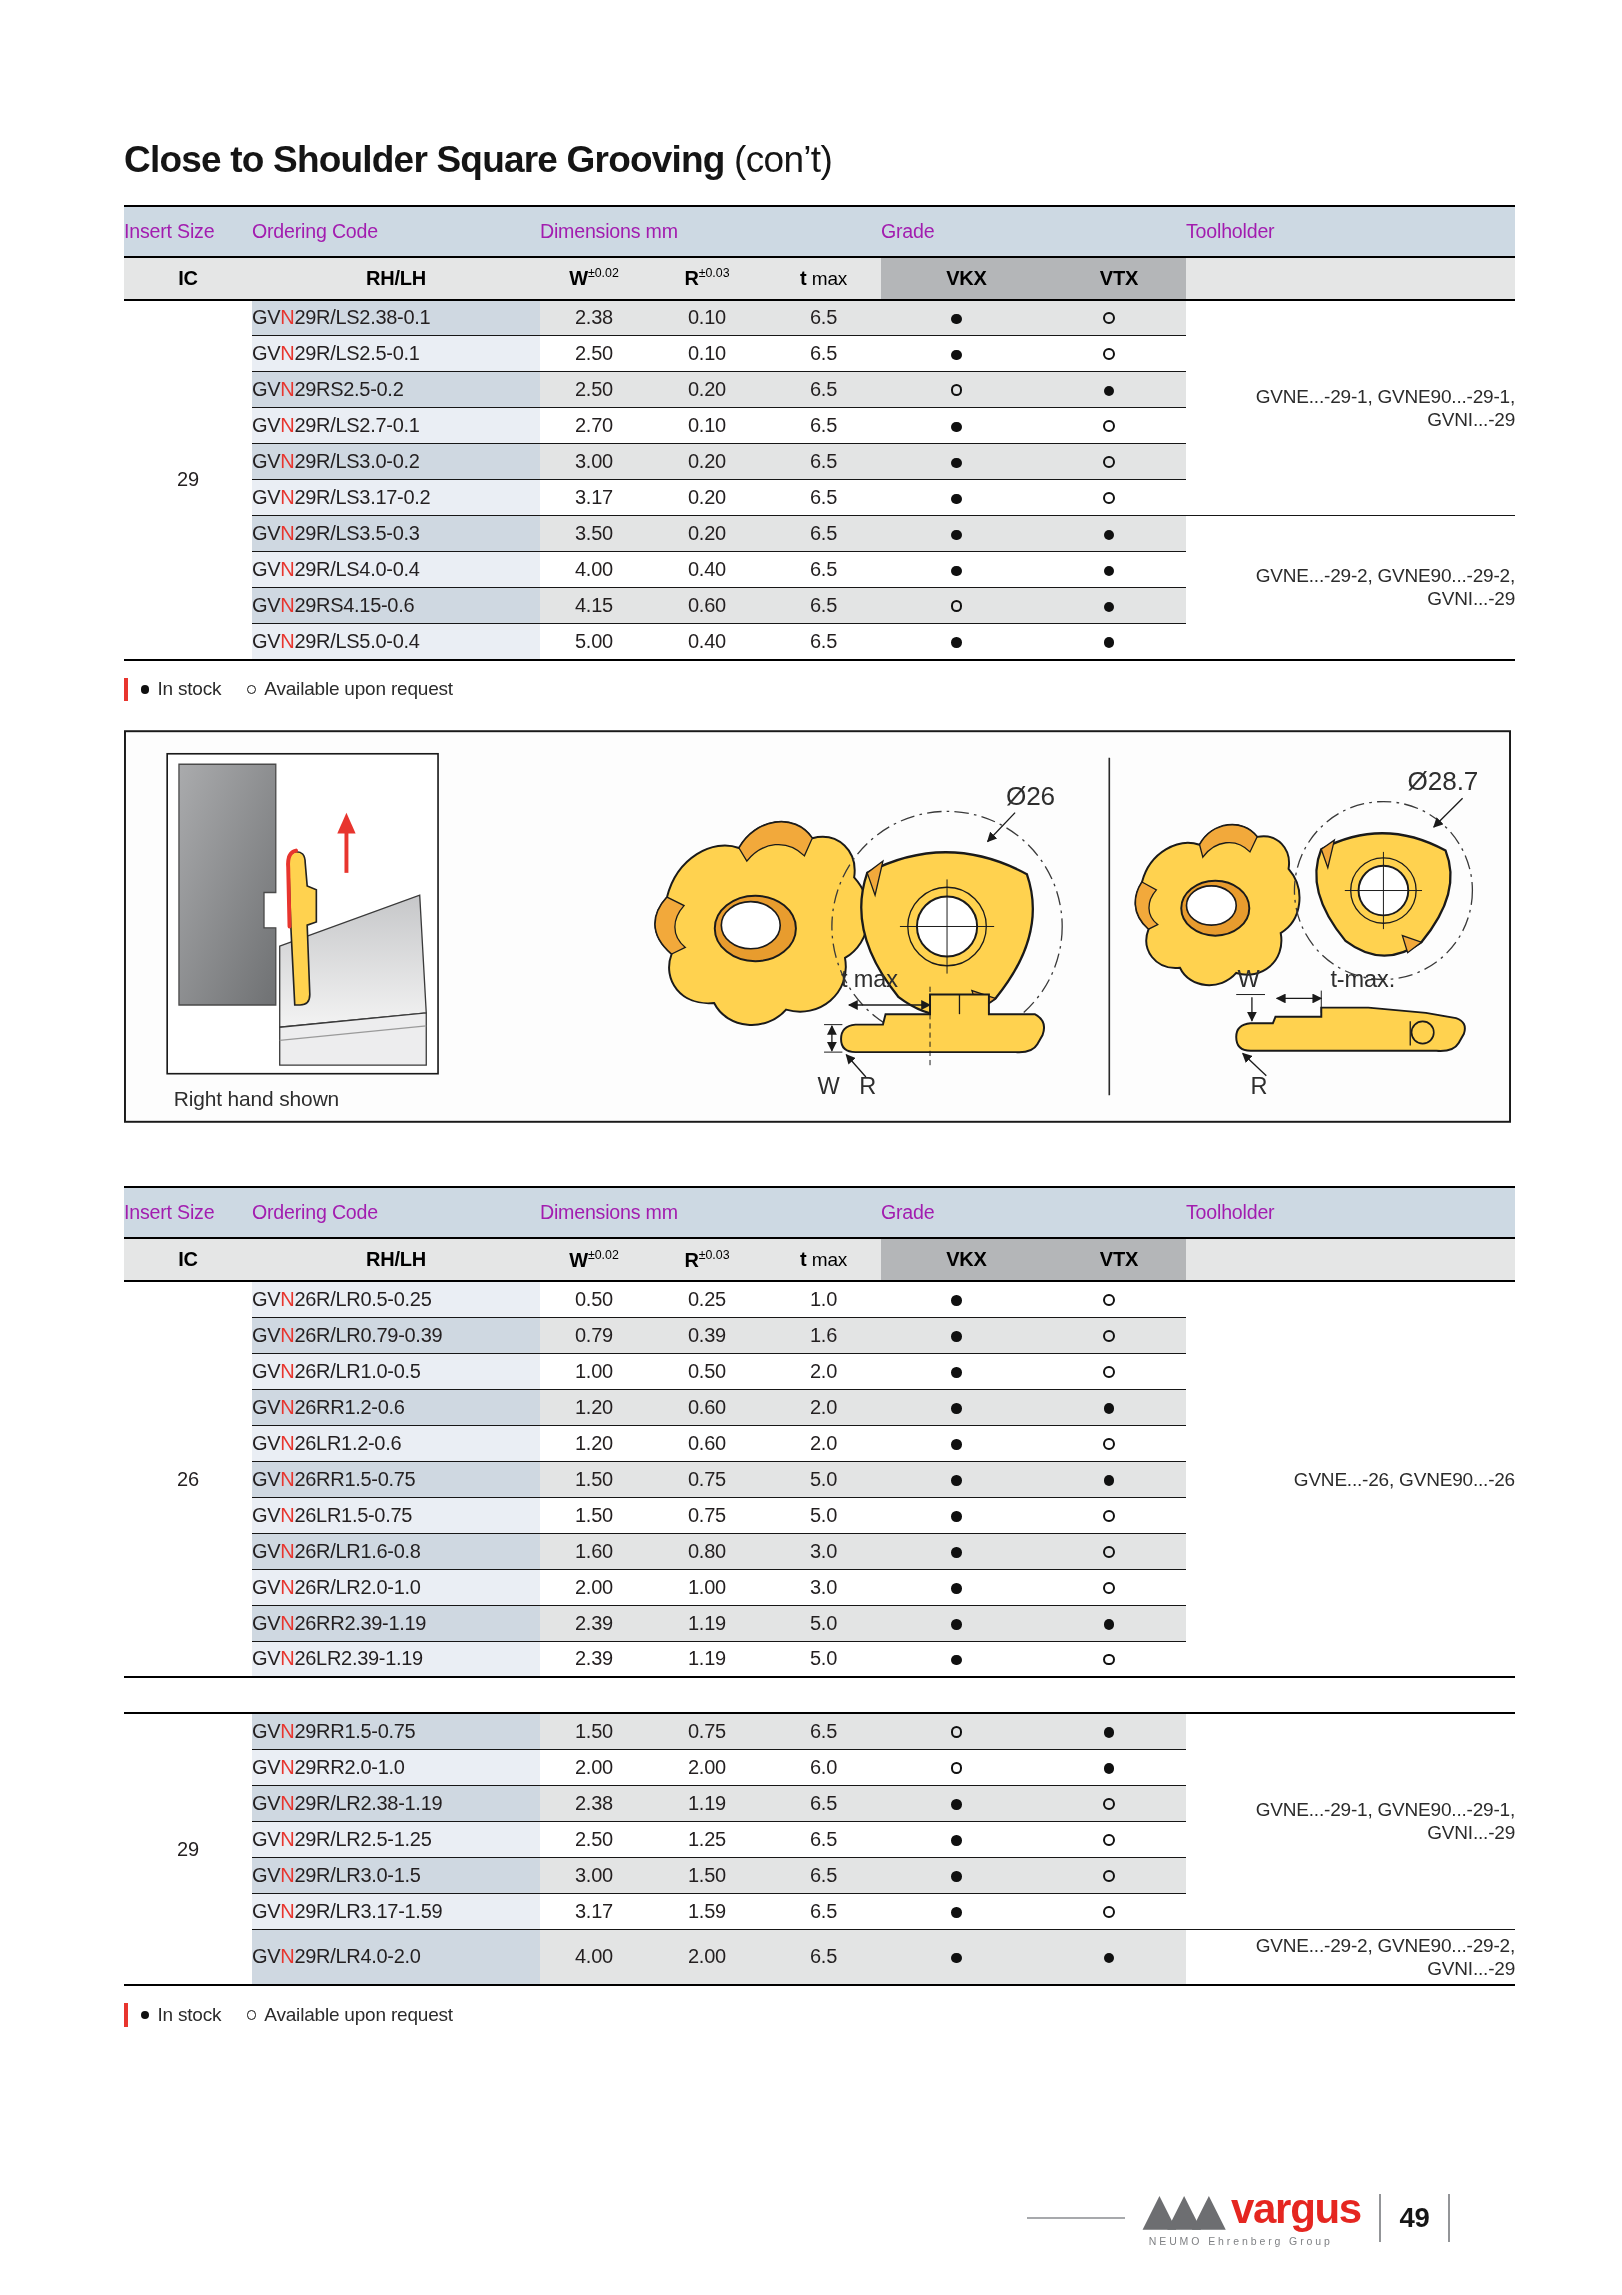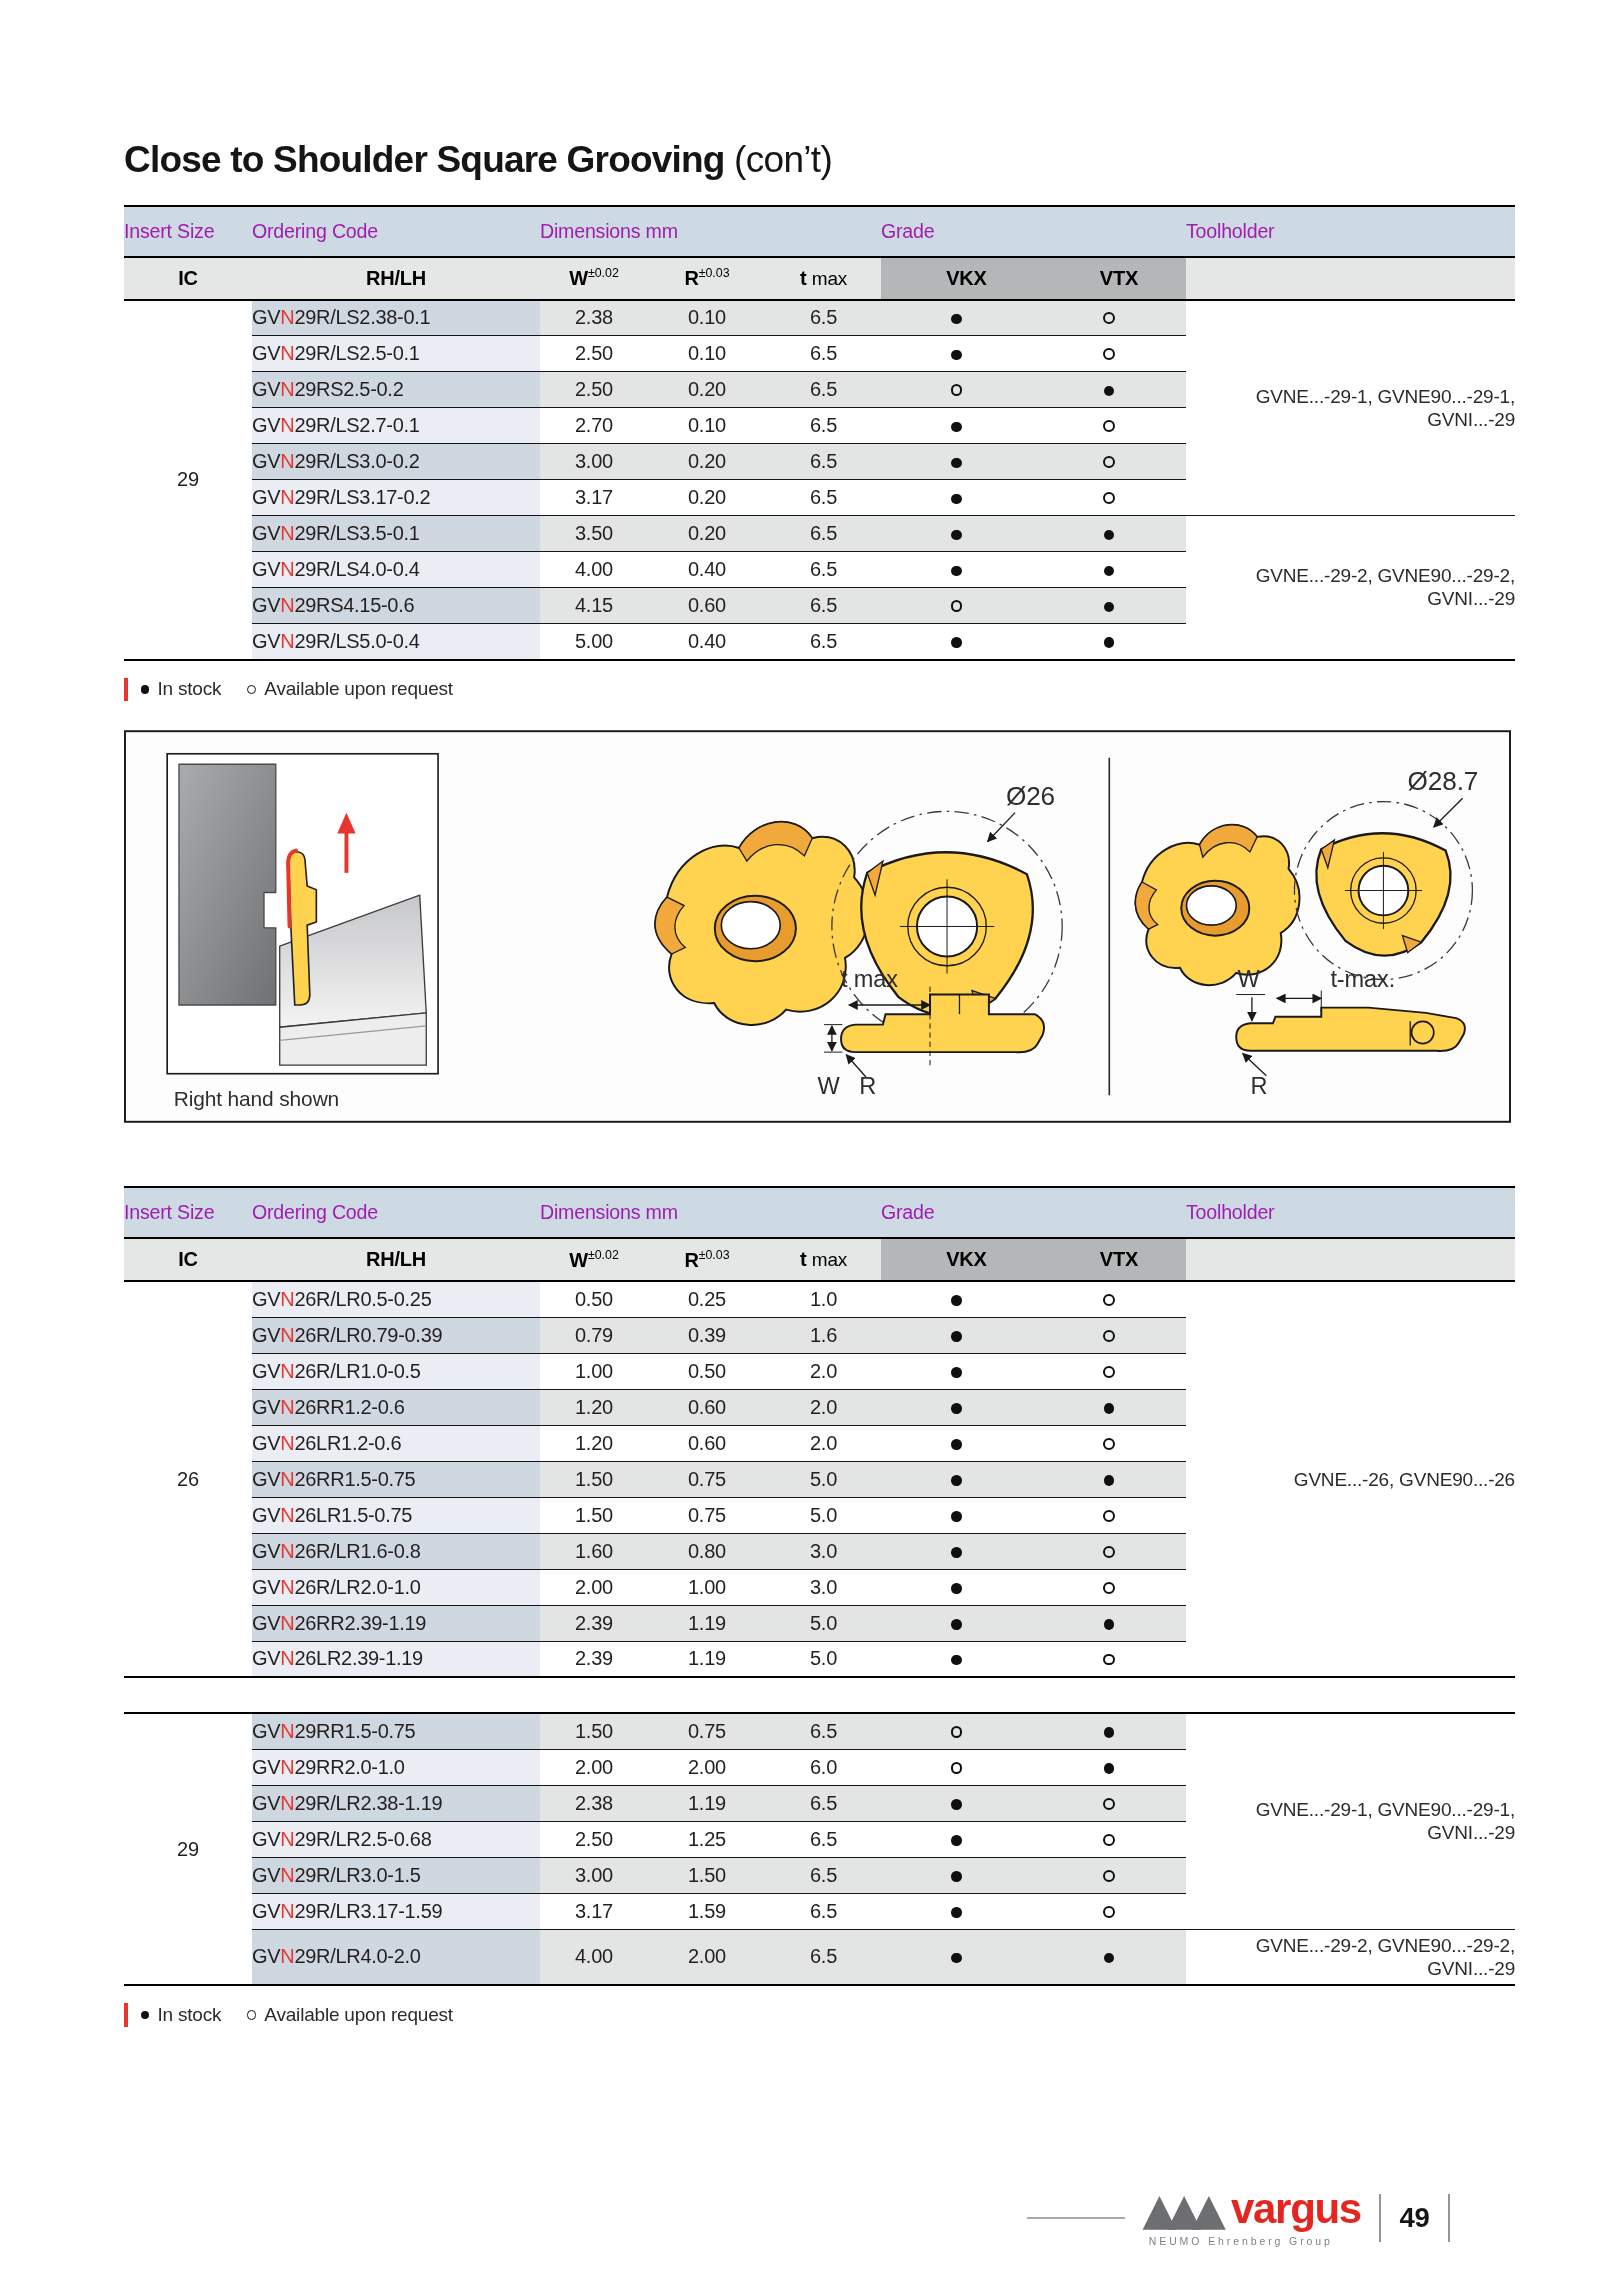--- a/index.html
+++ b/index.html
@@ -148,21 +148,21 @@
         </tr>
         <tr class="sw">
           <td class="oc"><span><span>GV</span><span class="rn">N</span><span>29R/LS3.17-0.2</span></span></td>
           <td class="num">3.17</td>
           <td class="num">0.20</td>
           <td class="num">6.5</td>
           <td class="grade"><span class="dot"></span></td>
           <td class="grade"><span class="ring"></span></td>
         </tr>
         <tr class="sg">
-          <td class="oc"><span><span>GV</span><span class="rn">N</span><span>29R/LS3.5-0.1</span></span></td>
+          <td class="oc"><span><span>GV</span><span class="rn">N</span><span>29R/LS3.5-0.3</span></span></td>
           <td class="num">3.50</td>
           <td class="num">0.20</td>
           <td class="num">6.5</td>
           <td class="grade"><span class="dot"></span></td>
           <td class="grade"><span class="dot"></span></td>
           <td rowspan="4" class="th-cell">GVNE...-29-2, GVNE90...-29-2, GVNI...-29</td>
         </tr>
         <tr class="sw">
           <td class="oc"><span><span>GV</span><span class="rn">N</span><span>29R/LS4.0-0.4</span></span></td>
           <td class="num">4.00</td>
@@ -446,21 +446,21 @@
         </tr>
         <tr class="sg">
           <td class="oc"><span><span>GV</span><span class="rn">N</span><span>29R/LR2.38-1.19</span></span></td>
           <td class="num">2.38</td>
           <td class="num">1.19</td>
           <td class="num">6.5</td>
           <td class="grade"><span class="dot"></span></td>
           <td class="grade"><span class="ring"></span></td>
         </tr>
         <tr class="sw">
-          <td class="oc"><span><span>GV</span><span class="rn">N</span><span>29R/LR2.5-0.68</span></span></td>
+          <td class="oc"><span><span>GV</span><span class="rn">N</span><span>29R/LR2.5-1.25</span></span></td>
           <td class="num">2.50</td>
           <td class="num">1.25</td>
           <td class="num">6.5</td>
           <td class="grade"><span class="dot"></span></td>
           <td class="grade"><span class="ring"></span></td>
         </tr>
         <tr class="sg">
           <td class="oc"><span><span>GV</span><span class="rn">N</span><span>29R/LR3.0-1.5</span></span></td>
           <td class="num">3.00</td>
           <td class="num">1.50</td>

